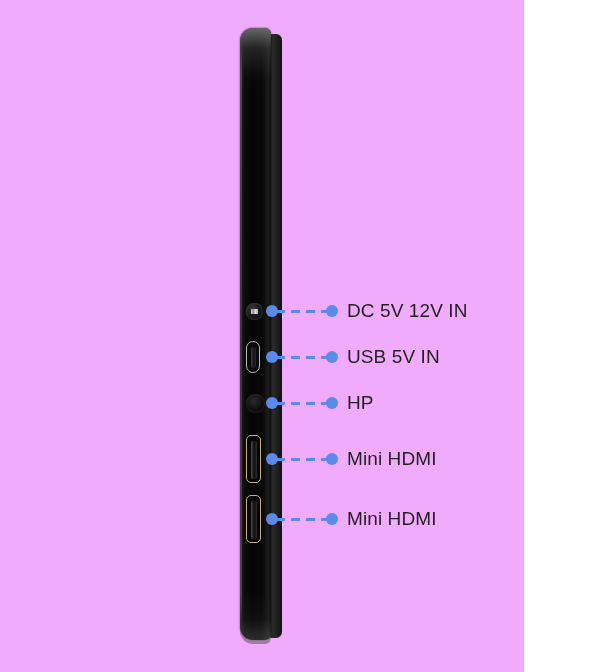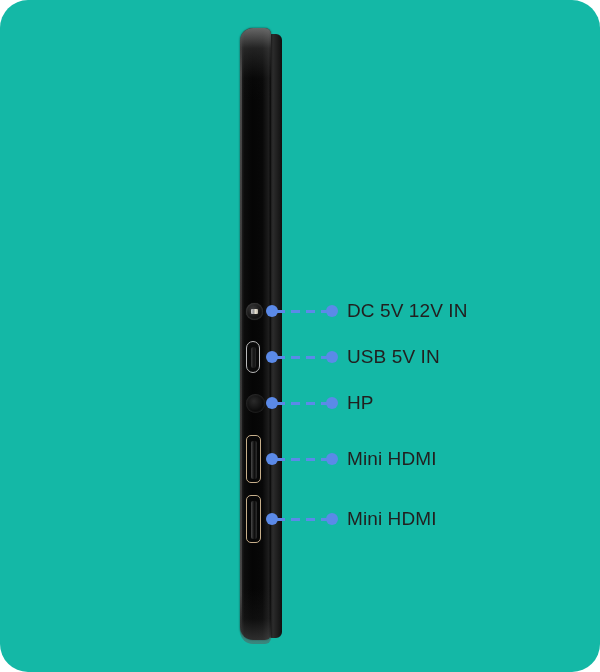--- a/index.html
+++ b/index.html
@@ -10,24 +10,23 @@
   body {
     width: 600px;
     height: 672px;
     background: #ffffff;
     font-family: "Liberation Sans", sans-serif;
     overflow: hidden;
   }
 
   #diagram {
     position: relative;
-    width: 600px;
+    width: 524px;
     height: 672px;
-    background: #14b8a6;
-    border-radius: 28px;
+    background: #f0abfc;
   }
 
   
   .device {
     position: absolute;
     left: 238px;
     top: 28px;
     width: 46px;
     height: 616px;
   }

